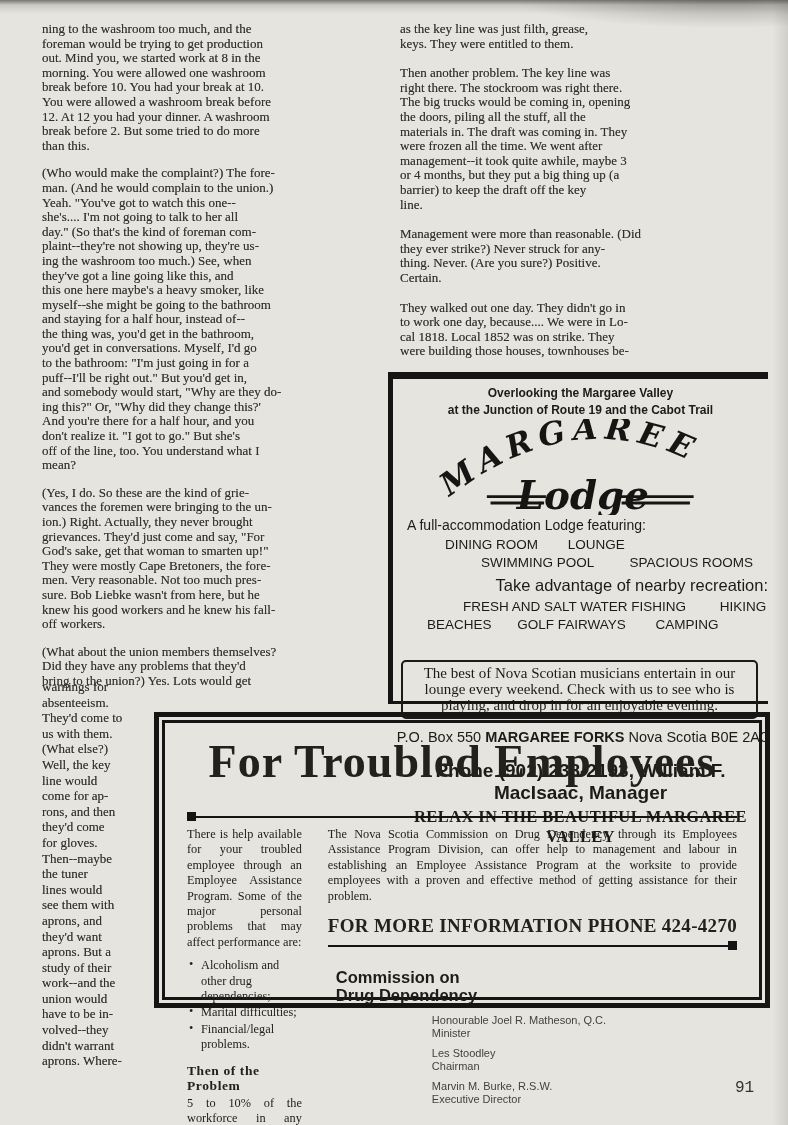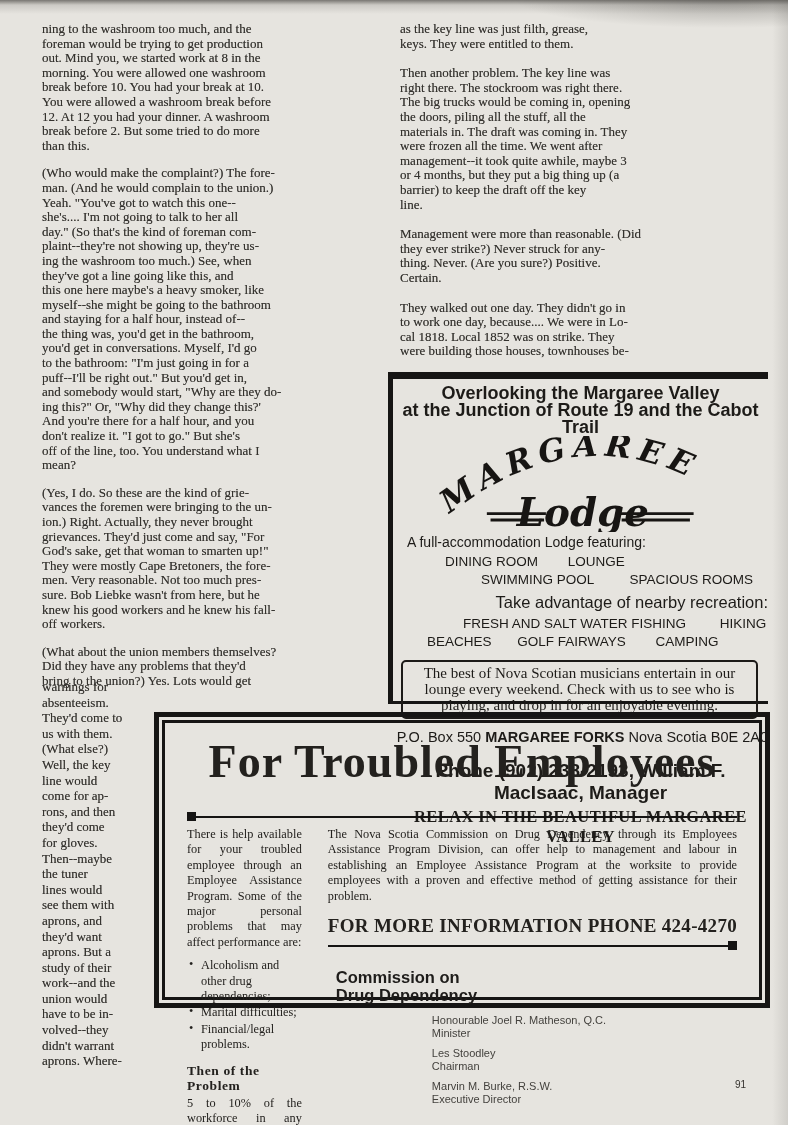--- a/index.html
+++ b/index.html
@@ -19,33 +19,33 @@
   .col-left-narrow{position:absolute;left:42px;top:679px;width:114px;line-height:15.6px;white-space:pre-line;}
   .col-right{position:absolute;left:400px;top:22px;width:370px;}
   .col-right .mono-p{margin-bottom:15px;}
 
   
   .ad-marg{
     position:absolute;left:388px;top:372px;width:380px;height:332px;box-sizing:border-box;
     border-top:7px solid #161514;border-left:5px solid #161514;border-bottom:3px solid #161514;
     text-align:center;color:#1d1b18;
   }
-  .marg-tagline{font-weight:bold;font-size:18px;line-height:17px;margin-top:6px;}
+  .marg-tagline{font-weight:bold;font-size:12px;line-height:17px;margin-top:6px;}
   .marg-logo{display:block;margin:0 auto;width:300px;height:96px;}
   .marg-arc-text{font-family:"DejaVu Serif","Liberation Serif",serif;font-style:italic;font-weight:700;font-size:34px;letter-spacing:7px;fill:#171513;}
   .marg-script{font-family:"DejaVu Serif","Liberation Serif",serif;font-style:italic;font-weight:700;font-size:42px;fill:#171513;}
   .marg-featuring{text-align:left;margin:2px 0 3px 14px;font-size:14px;}
   .marg-row{text-align:left;font-size:13.5px;line-height:18px;white-space:nowrap;}
   .fr1a{margin-left:52px;} .fr1b{margin-left:26px;}
   .fr2a{margin-left:88px;} .fr2b{margin-left:32px;}
   .rr1a{margin-left:34px;} .rr1b{margin-left:22px;} .rr1c{margin-left:26px;}
   .rr2a{margin-left:70px;} .rr2b{margin-left:30px;}
   .marg-recreation{text-align:right;margin:4px 0 3px 14px;font-size:16.5px;}
   .marg-music{
-    margin:9px 10px 0 8px;border:2px solid #1c1a18;border-radius:5px;padding:3px 20px;
+    margin:26px 10px 0 8px;border:2px solid #1c1a18;border-radius:5px;padding:3px 20px;
     font-family:"Liberation Serif","DejaVu Serif",serif;font-size:15px;line-height:16.2px;white-space:pre-line;
   }
   .marg-address{margin-top:10px;font-size:14.5px;text-align:right;}
   .marg-address b{font-weight:bold;}
   .marg-phone{font-size:19px;margin-top:15px;font-weight:bold;}
   .marg-slogan{font-family:"Liberation Serif","DejaVu Serif",serif;font-weight:bold;font-size:16.5px;margin-top:3px;letter-spacing:.4px;}
 
   
   .ad-trb{position:absolute;left:154px;top:712px;width:616px;height:296px;box-sizing:border-box;border:5px solid #161514;padding:3px;}
   .ad-trb-inner{border:3px solid #161514;box-sizing:border-box;width:100%;height:100%;padding:6px 22px 0 22px;color:#23211e;}
@@ -63,21 +63,21 @@
   .trb-phone{font-weight:bold;font-size:19px;letter-spacing:.3px;margin-top:14px;white-space:nowrap;}
   .rule-right{display:flex;align-items:center;margin:8px 0 6px 0;}
   .rule-right .ln{flex:1;height:2px;background:#151413;}
   .rule-right .sq{width:9px;height:9px;background:#151413;flex:0 0 auto;}
   .trb-org{display:flex;align-items:flex-start;margin-top:8px;font-family:"Liberation Sans",sans-serif;}
   .ns-block{width:96px;flex:0 0 auto;}
   .ns-region{font-size:11px;color:#3b3936;border-bottom:1px solid #55534f;display:inline-block;padding:0 4px 1px 2px;margin-left:4px;}
   .org-name{font-weight:bold;font-size:16.5px;line-height:18px;margin:10px 0 0 8px;color:#1e1c1a;}
   .trb-people{margin:10px 0 0 104px;font-family:"Liberation Sans",sans-serif;font-size:11px;line-height:13px;color:#44423e;}
   .person{margin-bottom:7px;}
-  .page-number{position:absolute;left:735px;top:1079px;font-family:Liberation Sans, sans-serif;font-size:10px;color:#34322e;}
+  .page-number{position:absolute;left:735px;top:1079px;font-family:Liberation Mono, monospace;font-size:16px;color:#34322e;}
 </style>
 </head>
 <body>
 
 <div class="page">
 
   <div class="col-left mono">
     <p class="mono-p">ning to the washroom too much, and the
 foreman would be trying to get production
 out. Mind you, we started work at 8 in the

